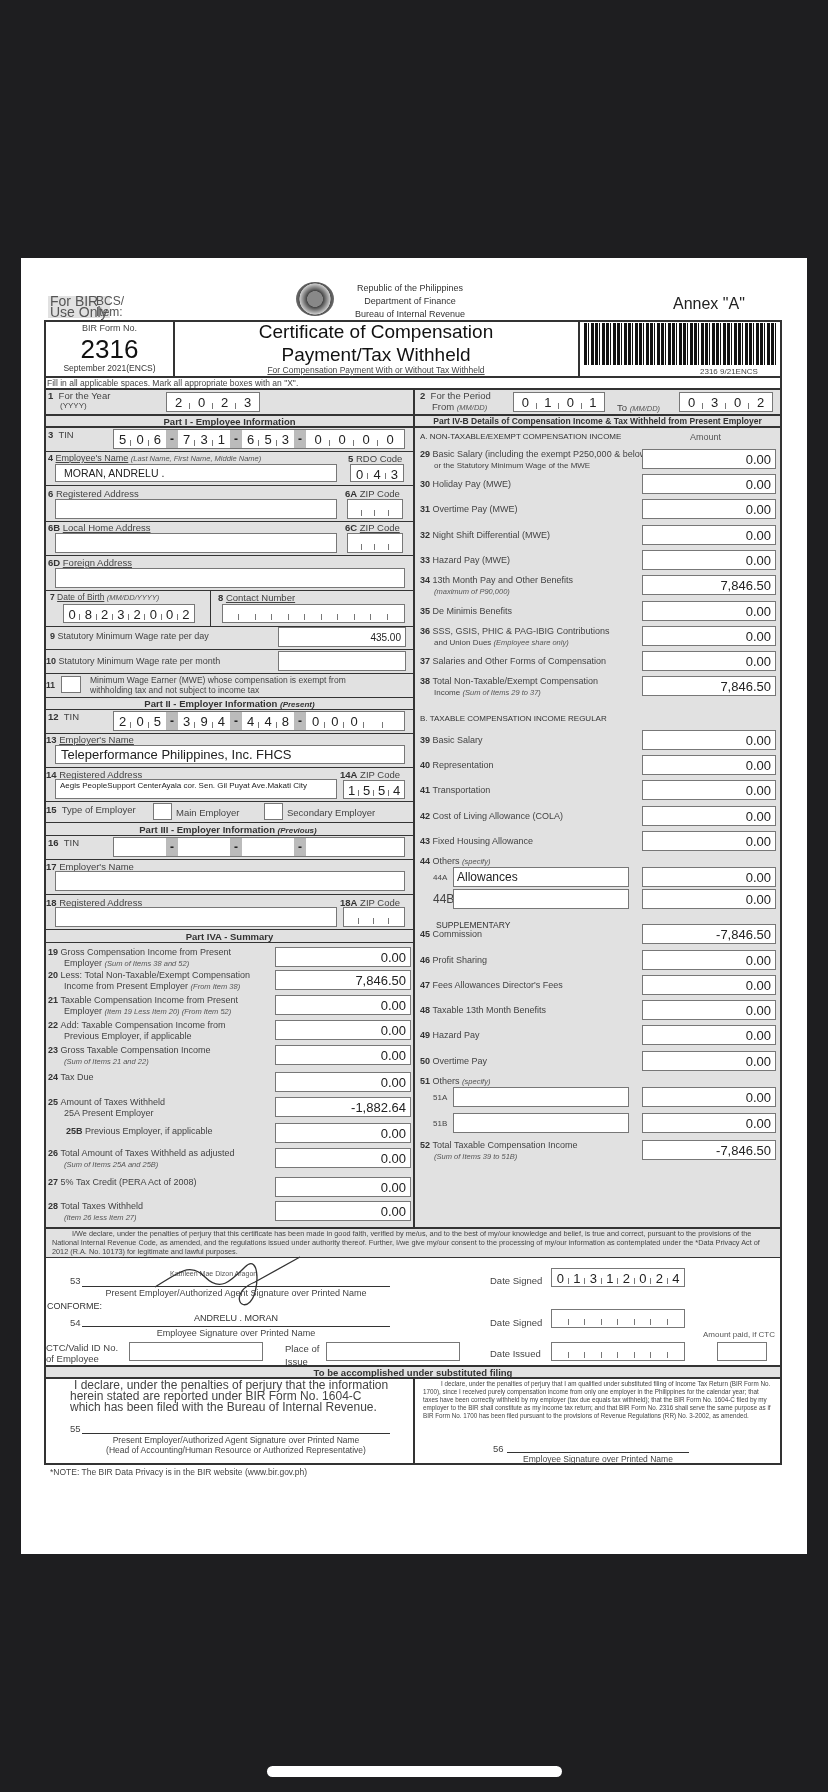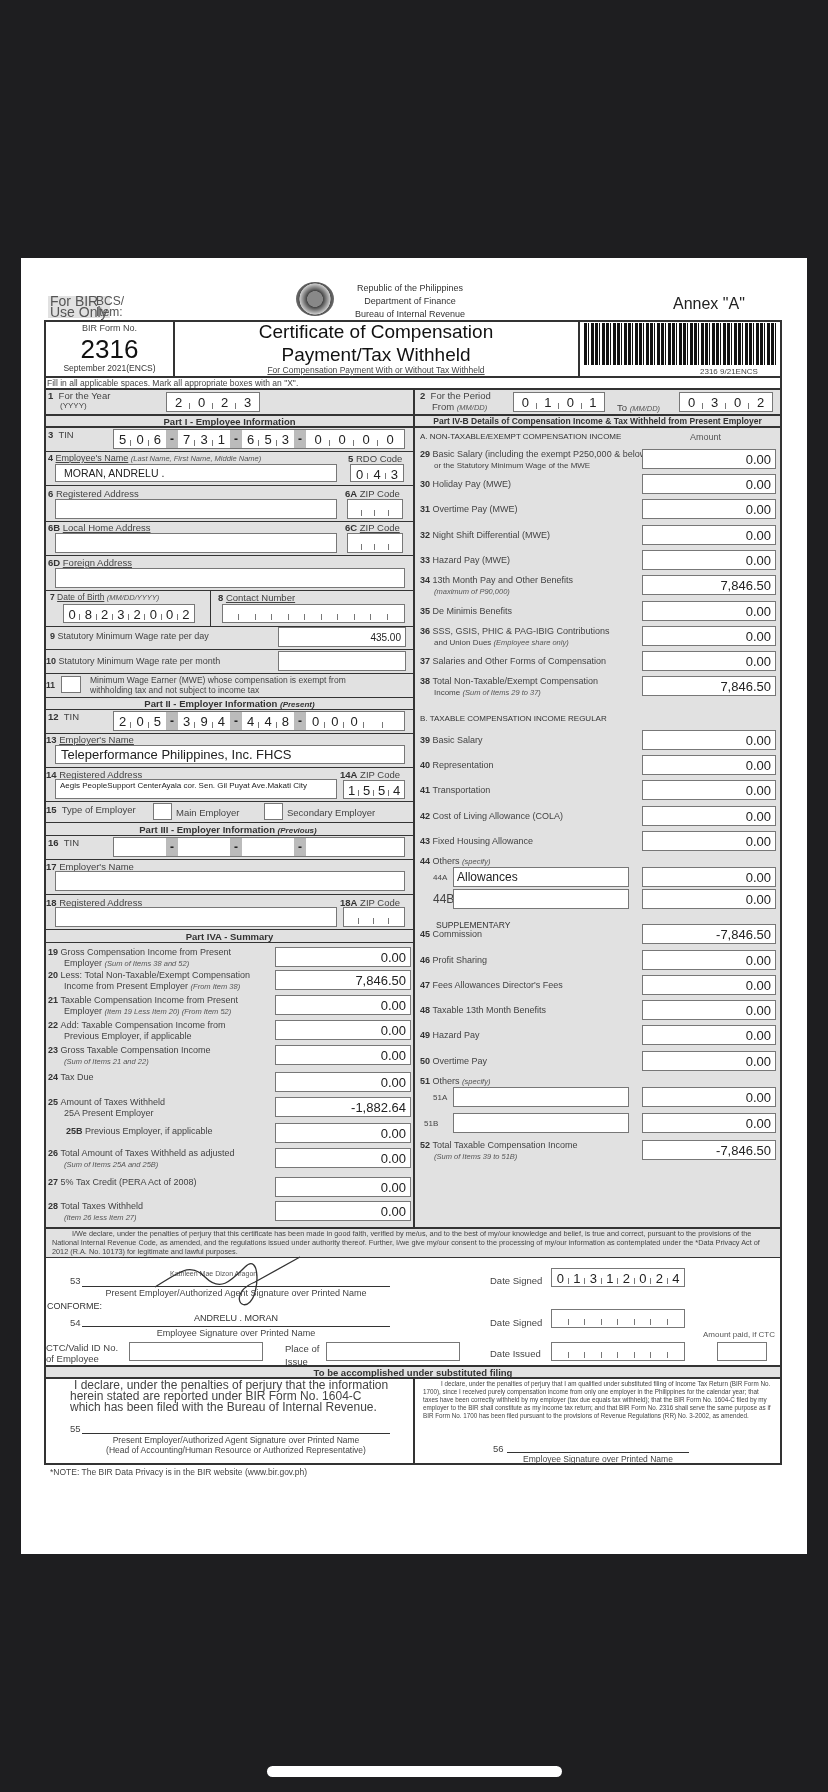--- a/index.html
+++ b/index.html
@@ -441,21 +441,21 @@
     </div>
     <div>
       <div class="rl" style="top:1076px"><span class="num">51</span>&nbsp;<span>Others</span> <span class="it">(specify)</span></div>
     </div>
     <div>
       <div class="ll b" style="left:433px;top:1092px;font-size:8px"><span>51A</span></div>
       <div class="box" style="left:453px;top:1087px;width:176px;height:20px;font-size:12px;line-height:19px;padding-left:3px"></div>
       <div class="amt" style="top:1087px">0.00</div>
     </div>
     <div>
-      <div class="ll b" style="left:424px;top:1118px;font-size:8px"><span>51B</span></div>
+      <div class="ll b" style="left:433px;top:1118px;font-size:8px"><span>51B</span></div>
       <div class="box" style="left:453px;top:1113px;width:176px;height:20px;font-size:12px;line-height:19px;padding-left:3px"></div>
       <div class="amt" style="top:1113px">0.00</div>
     </div>
     <div>
       <div class="rl" style="top:1140px"><span class="num">52</span>&nbsp;<span>Total Taxable Compensation Income</span></div>
       <div class="rl" style="left:434px;top:1151px;font-size:8px"><span class="it">(Sum of Items 39 to 51B)</span></div>
       <div class="amt" style="top:1140px">-7,846.50</div>
     </div>
   </div>
 

